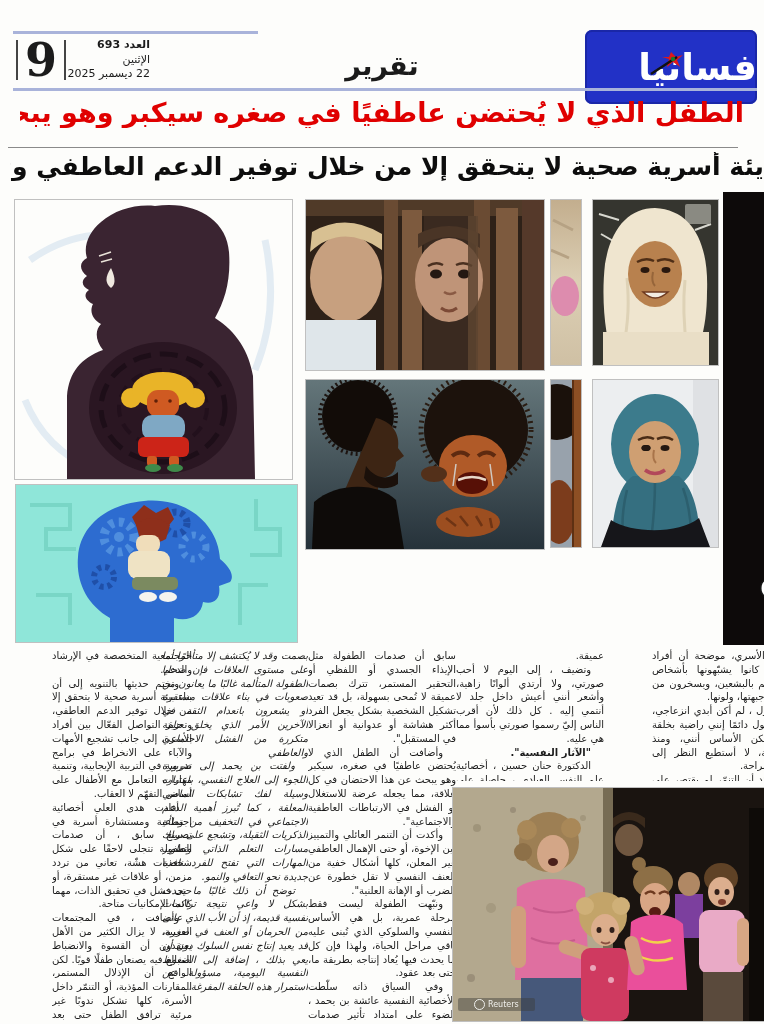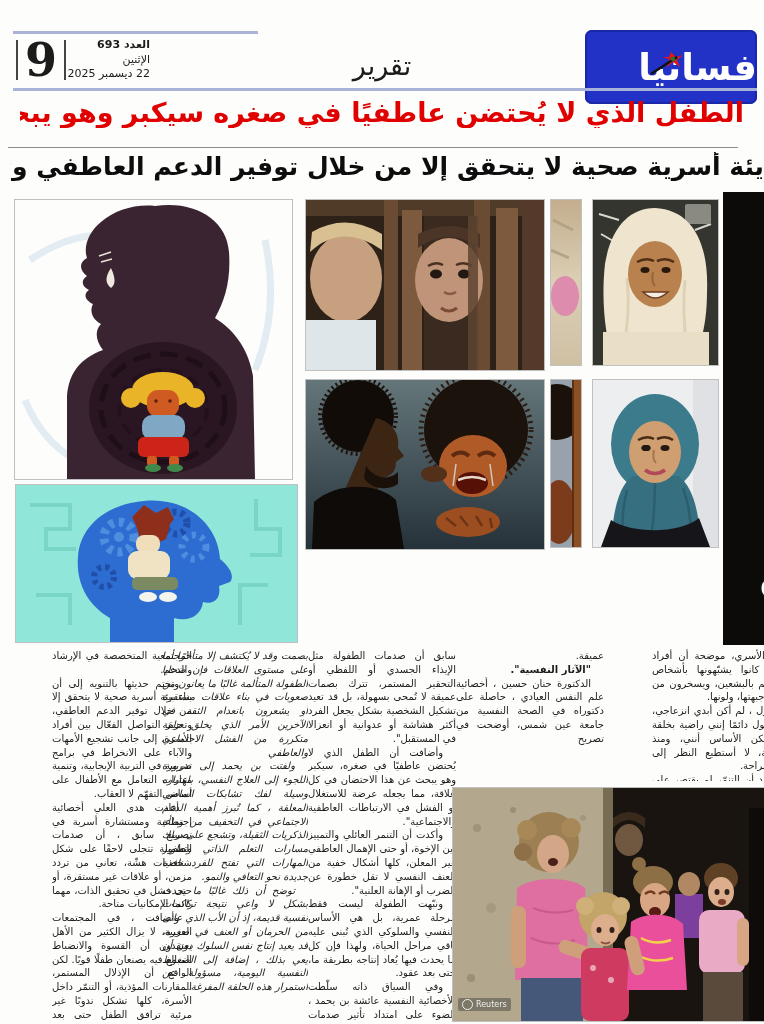--- a/index.html
+++ b/index.html
@@ -6,21 +6,21 @@
   #page{position:relative;width:764px;height:1024px;background:#fdfdfb;overflow:hidden;
         font-family:"DejaVu Sans",sans-serif;color:#1b1b1b;}
   .abs{position:absolute;}
   
   .rule-blue{background:#a9b3da;height:3px;}
   .pagebox{left:16px;top:38px;display:flex;align-items:stretch;direction:ltr;height:44px;}
   .pn-rule{width:2px;background:#444;margin:2px 0;}
   .page-number{font-family:"DejaVu Serif",serif;font-weight:bold;font-size:46px;line-height:44px;padding:0 7px;}
   .issue-stack{direction:rtl;text-align:right;font-size:11px;line-height:14.5px;padding-right:6px;width:84px;}
   .issue-stack .b{font-weight:bold;}
-  .section-label{left:0;right:0;top:50px;text-align:center;font-size:27px;font-weight:normal;letter-spacing:1px;}
+  .section-label{left:0;right:0;top:50px;text-align:center;font-size:27px;font-weight:bold;letter-spacing:1px;}
   .logo{left:585px;top:30px;width:172px;height:74px;background:#2231c6;border-radius:7px;
         display:flex;align-items:center;justify-content:flex-end;box-shadow:inset 0 0 0 2px #1a27a8;}
   .logo span{color:#ffffff;font-size:37px;font-weight:bold;direction:rtl;}
   .logo svg{position:absolute;left:58px;top:10px;}
   
   .headline-main{left:20px;right:20px;top:97px;font-size:27px;font-weight:bold;color:#e00000;
         direction:rtl;text-align:center;white-space:nowrap;overflow:hidden;}
   .rule-thin{left:8px;top:147px;width:730px;height:1px;background:#8a8a8a;}
   .headline-sub{left:10px;right:0px;top:152px;font-size:25px;font-weight:bold;color:#0d0d0d;
         direction:rtl;text-align:right;white-space:nowrap;overflow:hidden;}
@@ -34,21 +34,21 @@
   .col p{margin:0;}
   .col p + p{text-indent:13px;}
   .col .subhead{font-weight:bold;}
   .c5{left:652px;width:142px;height:132px;}
   .c4{left:456px;width:148px;height:132px;}
   .c3{left:308px;width:148px;height:371px;}
   .c2{left:162px;width:146px;height:371px;font-style:italic;}
   .c1{left:8px;width:140px;height:371px;margin-left:44px;}
   
   .credit{left:458px;top:998px;z-index:4;display:flex;align-items:center;gap:3px;
-        color:#f0f0ec;font-size:8px;background:rgba(60,60,55,.45);padding:1px 4px;border-radius:2px;}
+        color:#f0f0ec;font-size:8px;background:rgba(60,60,55,.45);padding:1px 16px;border-radius:2px;}
   .credit .ring{width:9px;height:9px;border:1.5px solid #f0f0ec;border-radius:50%;display:inline-block;}
 </style>
 </head>
 <body>
 
 <div id="page">
 
   <div class="abs rule-blue" style="left:13px;top:31px;width:245px;"></div>
   <div class="abs pagebox">
     <div class="pn-rule"></div>
@@ -240,20 +240,21 @@
     <text x="524" y="72" text-anchor="end" style="direction:rtl" font-family="DejaVu Sans, sans-serif" font-size="52" font-weight="bold" fill="#ffffff" stroke="#151515" stroke-width="3.4" paint-order="stroke">الأمس شخصيات اليوم ؟</text>
   </svg>
 
   <div class="abs col c5">
     <p>التنمّر الأسري، موضحة أن أفراد عائلتها كانوا يشبّهونها بأشخاص يصفونهم بالبشعين، ويسخرون من أنفها، وجبهتها، ولونها.</p>
     <p>وتقول ، لم أكن أبدي انزعاجي، كنت أقول دائمًا إنني راضية بخلقة الله، لكن الأساس أنني، ومنذ الطفولة، لا أستطيع النظر إلى المرآة براحة.</p>
     <p>وتؤكد أن التنمّر لم يقتصر على العائلة، بل امتدّ إلى زملائها في المدرسة، ما سبّب لها عقدة شكلية</p>
   </div>
   <div class="abs col c4">
     <p>عميقة.</p>
+    <p>وتضيف ، إلى اليوم لا أحب صورتي، ولا أرتدي ألوانًا زاهية، وأشعر أنني أعيش داخل جلد لا أنتمي إليه . كل ذلك لأن أقرب الناس إليّ رسموا صورتي بأسوأ مما هي عليه.</p>
     <p class="subhead">"الآثار النفسية".</p>
     <p>الدكتورة حنان حسين ، أخصائية علم النفس العيادي ، حاصلة على دكتوراه في الصحة النفسية من جامعة عين شمس، أوضحت في تصريح</p>
   </div>
   <div class="abs col c3">
     <p>سابق أن صدمات الطفولة مثل الإيذاء الجسدي أو اللفظي أو التحقير المستمر، تترك بصمات عميقة لا تُمحى بسهولة، بل قد تعيد تشكيل الشخصية بشكل يجعل الفرد أكثر هشاشة أو عدوانية أو انعزالا في المستقبل".</p>
     <p>وأضافت أن الطفل الذي لا يُحتضن عاطفيًا في صغره، سيكبر وهو يبحث عن هذا الاحتضان في كل علاقة، مما يجعله عرضة للاستغلال أو الفشل في الارتباطات العاطفية والاجتماعية".</p>
     <p>وأكدت أن التنمر العائلي والتمييز بين الإخوة، أو حتى الإهمال العاطفي غير المعلن، كلها أشكال خفية من العنف النفسي لا تقل خطورة عن الضرب أو الإهانة العلنية".</p>
     <p>ونبّهت الطفولة ليست فقط مرحلة عمرية، بل هي الأساس النفسي والسلوكي الذي تُبنى عليه باقي مراحل الحياة، ولهذا فإن كل ما يحدث فيها يُعاد إنتاجه بطريقة ما، حتى بعد عقود.</p>
     <p>وفي السياق ذاته سلّطت الأخصائية النفسية عائشة بن يحمد ، الضوء على امتداد تأثير صدمات الطفولة إلى مراحل متقدمة من عمر الإنسان موضحة أن ما يواجهه الفرد من مواقف قاسية في طفولته لا يندثر بسهولة بل يترك أثره العميق في النفس وفي علاقاته وسلوكه اليومي</p>
 

